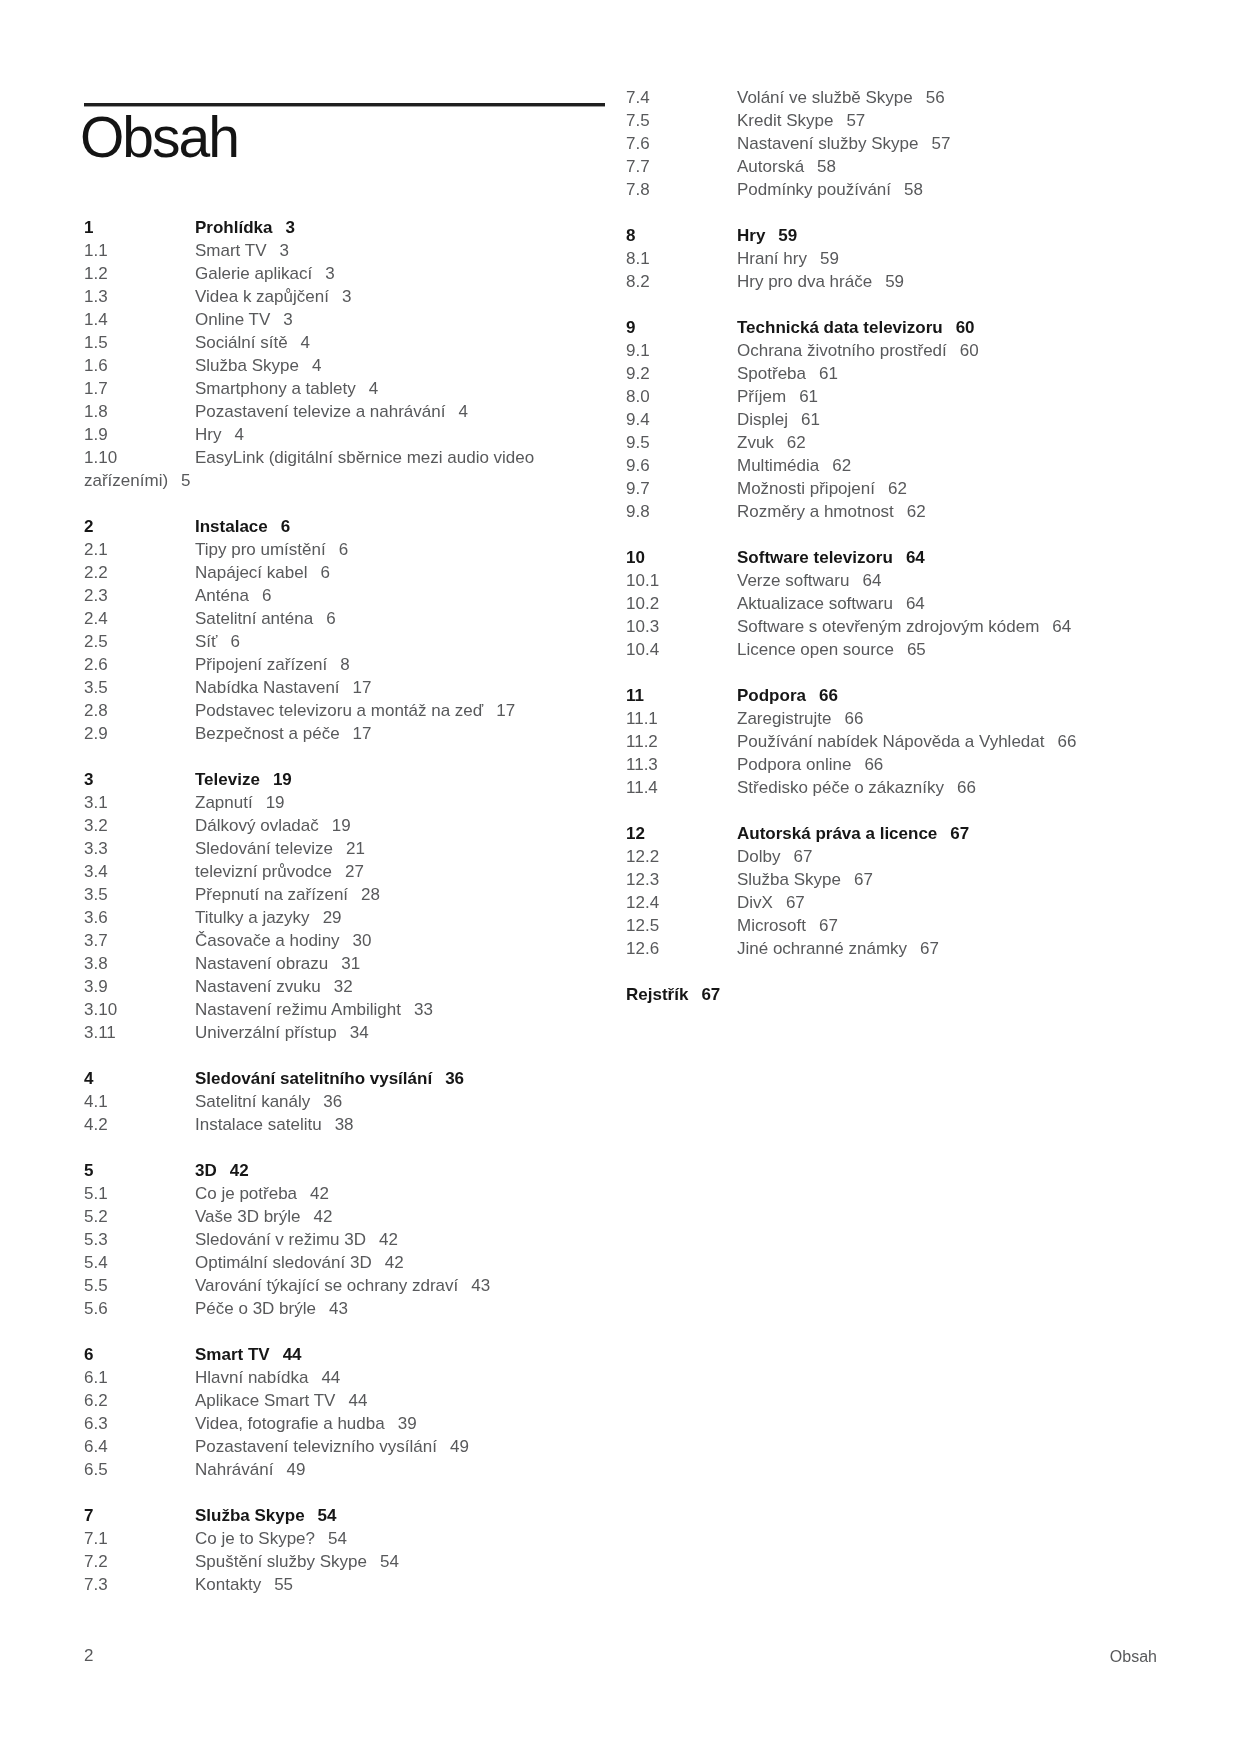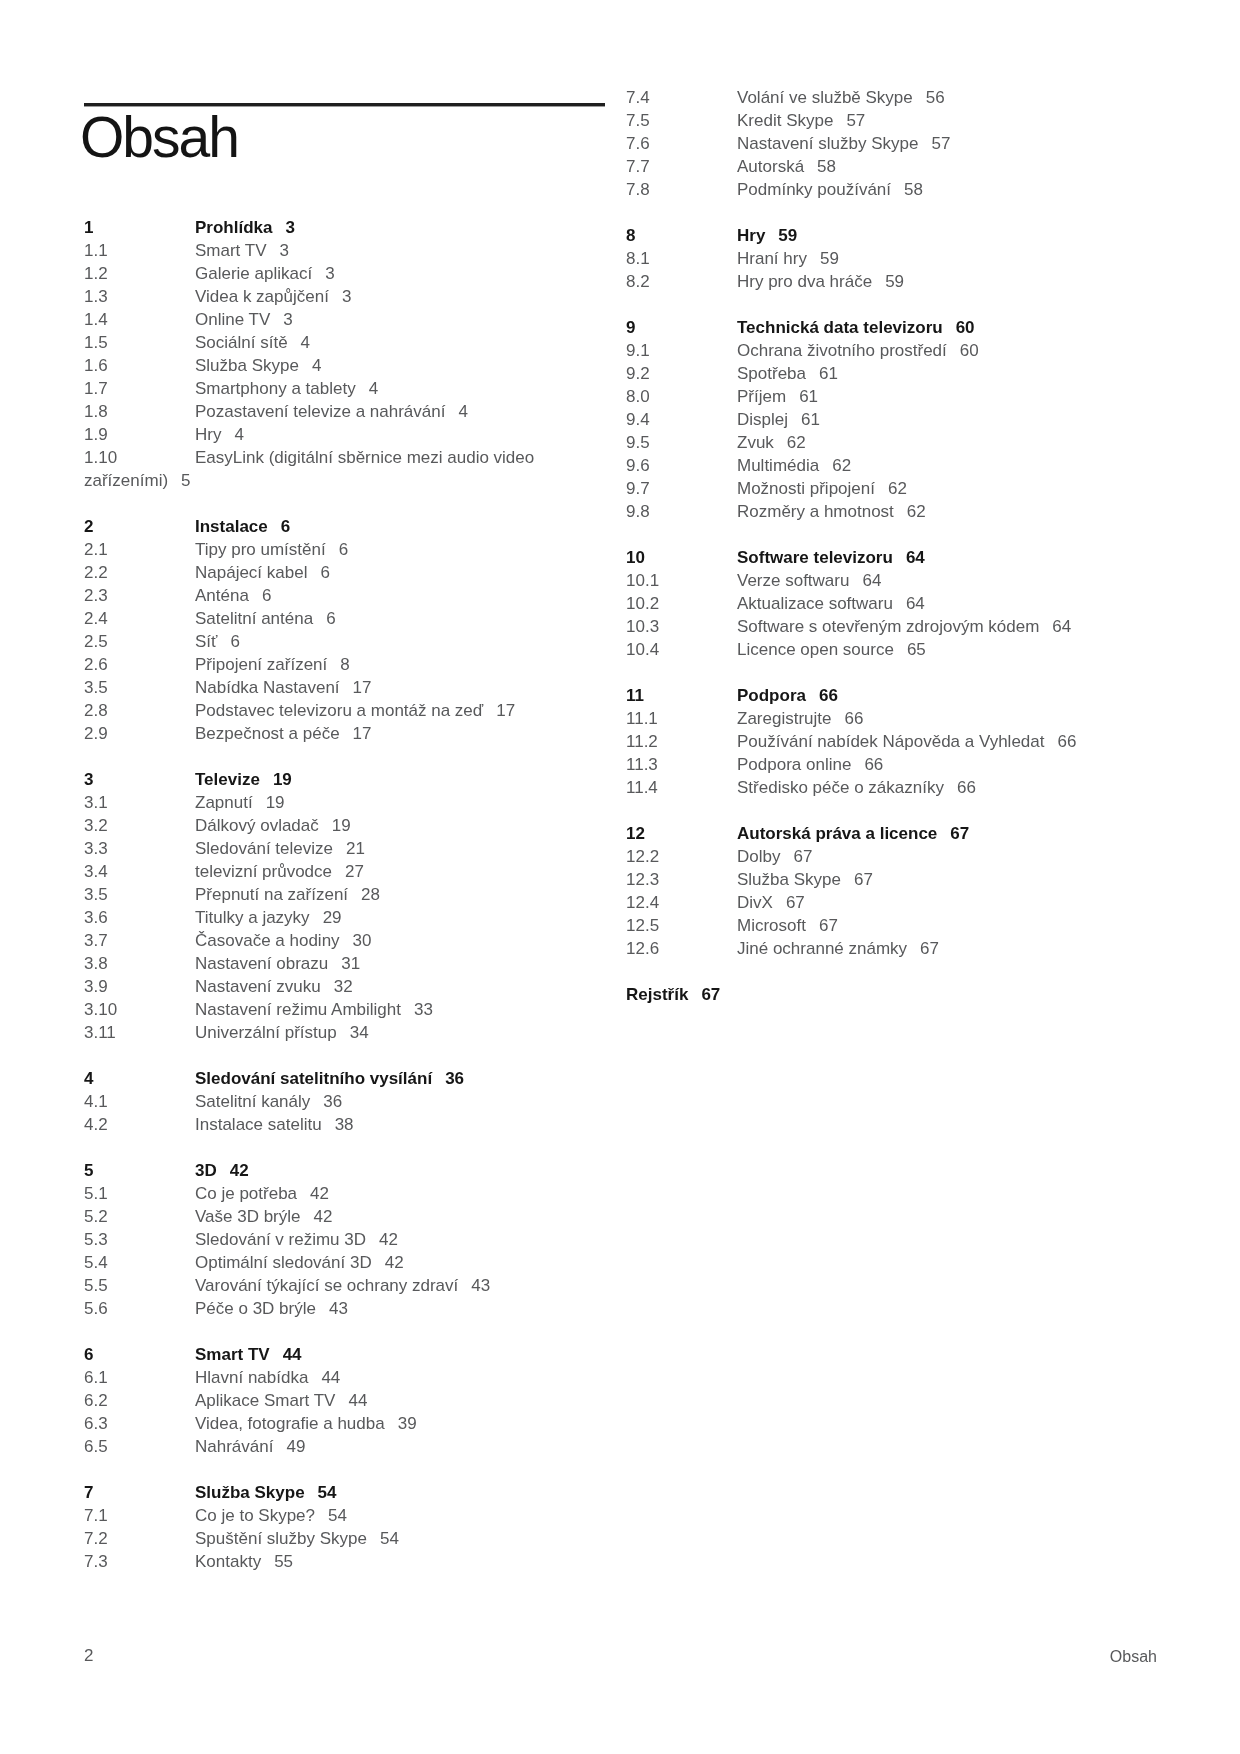--- a/index.html
+++ b/index.html
@@ -99,20 +99,21 @@
         <div class="row"><span class="num">5.3</span><span>Sledování v režimu 3D</span><span class="pg">42</span></div>
         <div class="row"><span class="num">5.4</span><span>Optimální sledování 3D</span><span class="pg">42</span></div>
         <div class="row"><span class="num">5.5</span><span>Varování týkající se ochrany zdraví</span><span class="pg">43</span></div>
         <div class="row"><span class="num">5.6</span><span>Péče o 3D brýle</span><span class="pg">43</span></div>
       </div>
       <div class="group">
         <div class="row chapter"><span class="num">6</span><span>Smart TV</span><span class="pg">44</span></div>
         <div class="row"><span class="num">6.1</span><span>Hlavní nabídka</span><span class="pg">44</span></div>
         <div class="row"><span class="num">6.2</span><span>Aplikace Smart TV</span><span class="pg">44</span></div>
         <div class="row"><span class="num">6.3</span><span>Videa, fotografie a hudba</span><span class="pg">39</span></div>
+        <div class="row"><span class="num">6.4</span><span>Pozastavení televizního vysílání</span><span class="pg">49</span></div>
         <div class="row"><span class="num">6.5</span><span>Nahrávání</span><span class="pg">49</span></div>
       </div>
       <div class="group">
         <div class="row chapter"><span class="num">7</span><span>Služba Skype</span><span class="pg">54</span></div>
         <div class="row"><span class="num">7.1</span><span>Co je to Skype?</span><span class="pg">54</span></div>
         <div class="row"><span class="num">7.2</span><span>Spuštění služby Skype</span><span class="pg">54</span></div>
         <div class="row"><span class="num">7.3</span><span>Kontakty</span><span class="pg">55</span></div>
       </div>
     </div>
   <div class="col col-right" id="col-right">

